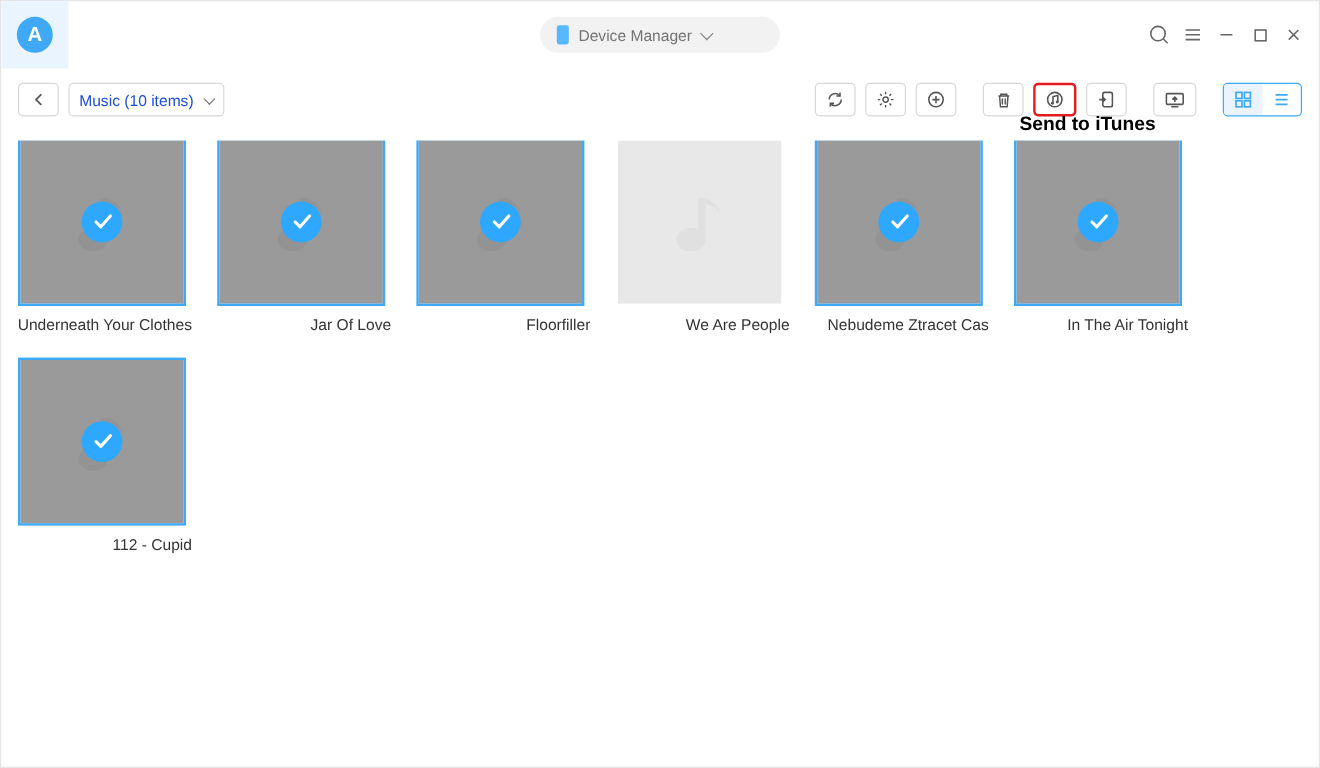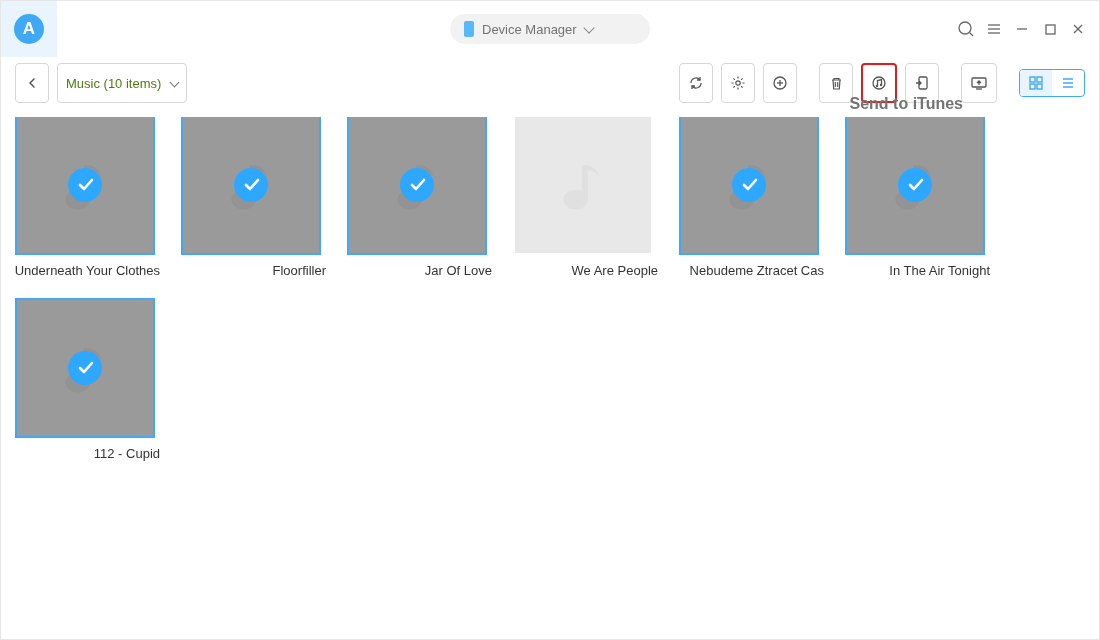--- a/index.html
+++ b/index.html
@@ -12,30 +12,30 @@
   .app-logo .a { width: 30px; height: 30px; border-radius: 50%; background: #3fa9f5; display:flex;align-items:center;justify-content:center;color:#fff;font-weight:600;font-size:17px;}
   .device-pill { position: absolute; left: 50%; transform: translateX(-50%); height: 30px; min-width: 200px; padding: 0 14px; border-radius: 15px; background: #f2f2f2; display: flex; align-items: center; gap: 8px; font-size: 13px; color: #737373; cursor: pointer;}
   .phone-ic { width: 10px; height: 16px; border-radius: 2px; background: #57b8ff; display:inline-block;}
   .chev { width: 8px; height: 8px; border-right: 1.5px solid #888; border-bottom: 1.5px solid #888; transform: rotate(45deg); margin-top:-3px;}
   .win-controls { position: absolute; right: 10px; top: 0; height: 56px; display: flex; align-items: center; gap: 6px; color:#555;}
   .wc { width: 22px; height: 22px; display:flex;align-items:center;justify-content:center; cursor:pointer; }
   .wc svg { stroke:#666; }
 
   
   .toolbar { height: 40px; margin: 6px 14px 0 14px; display: flex; align-items: center; gap: 8px; position: relative; }
-  .btn { height: 40px; min-width: 34px; padding: 0 8px; border: 1px solid #d7d7d7; border-radius: 4px; background: #fff; display: inline-flex; align-items: center; justify-content: center; color:#4d7c0f; font-size:13px; cursor:pointer; }
+  .btn { height: 28px; min-width: 34px; padding: 0 8px; border: 1px solid #d7d7d7; border-radius: 4px; background: #fff; display: inline-flex; align-items: center; justify-content: center; color:#1d4ed8; font-size:13px; cursor:pointer; }
   .btn svg { display:block; }
   .btn.breadcrumb { gap:6px; }
   .btn .chev-small { width:7px;height:7px;border-right:1.5px solid #777;border-bottom:1.5px solid #777;transform:rotate(45deg);margin-left:4px;margin-top:-2px;}
   .spacer { flex: 1; }
   .btn.highlight { border: 2px solid #e31b1c; }
   .view-toggle { display:flex; border:1px solid #3fa9f5; border-radius:4px; overflow:hidden; height:28px;}
   .view-toggle .vt { width:32px; display:flex;align-items:center;justify-content:center; cursor:pointer;}
   .view-toggle .vt.active { background:#eaf4ff; }
-  .callout { position:absolute; right:122px; top:32px; color:#737373; font-weight:700; font-size:16px; font-family: Arial, sans-serif; white-space:nowrap;}
+  .callout { position:absolute; right:122px; top:32px; color:#000000; font-weight:700; font-size:16px; font-family: Arial, sans-serif; white-space:nowrap;}
 
   
   .grid-area { position:absolute; left:14px; right:14px; top:116px; bottom:10px; overflow:auto; }
   .grid { display:flex; flex-wrap:wrap; gap: 0 26px; }
   .tile { width: 140px; margin-bottom: 22px; display:flex; flex-direction:column; align-items:center; }
   .thumb { width: 136px; height: 136px; background:#9a9a9a; position:relative; display:flex;align-items:center;justify-content:center;}
   .thumb.sel { outline: 2px solid #3fa9f5; background:#9a9a9a;}
   .thumb.unsel { background:#e8e8e8; }
   .note-ic { opacity:.45; }
   .check { position:absolute; width:34px;height:34px;border-radius:50%;background:#2ea8ff;display:flex;align-items:center;justify-content:center;}
@@ -188,34 +188,34 @@
         <div class="thumb sel">
           <svg class="note-ic" width="54" height="54" viewBox="0 0 44 44" style="color:#8b8b8b">
             <use href="#note"></use>
           </svg>
           <div class="check">
             <svg width="20" height="20" viewBox="0 0 20 20">
               <use href="#checkmark"></use>
             </svg>
           </div>
         </div>
+        <div class="tile-label">Jar Of Love</div>
+      </div>
+      <div class="tile">
+        <div class="thumb sel">
+          <svg class="note-ic" width="54" height="54" viewBox="0 0 44 44" style="color:#8b8b8b">
+            <use href="#note"></use>
+          </svg>
+          <div class="check">
+            <svg width="20" height="20" viewBox="0 0 20 20">
+              <use href="#checkmark"></use>
+            </svg>
+          </div>
+        </div>
         <div class="tile-label">Floorfiller</div>
-      </div>
-      <div class="tile">
-        <div class="thumb sel">
-          <svg class="note-ic" width="54" height="54" viewBox="0 0 44 44" style="color:#8b8b8b">
-            <use href="#note"></use>
-          </svg>
-          <div class="check">
-            <svg width="20" height="20" viewBox="0 0 20 20">
-              <use href="#checkmark"></use>
-            </svg>
-          </div>
-        </div>
-        <div class="tile-label">Jar Of Love</div>
       </div>
       <div class="tile">
         <div class="thumb unsel">
           <svg class="note-ic" width="54" height="54" viewBox="0 0 44 44" style="color:#d7d7d7">
             <use href="#note"></use>
           </svg>
         </div>
         <div class="tile-label">We Are People</div>
       </div>
       <div class="tile">

